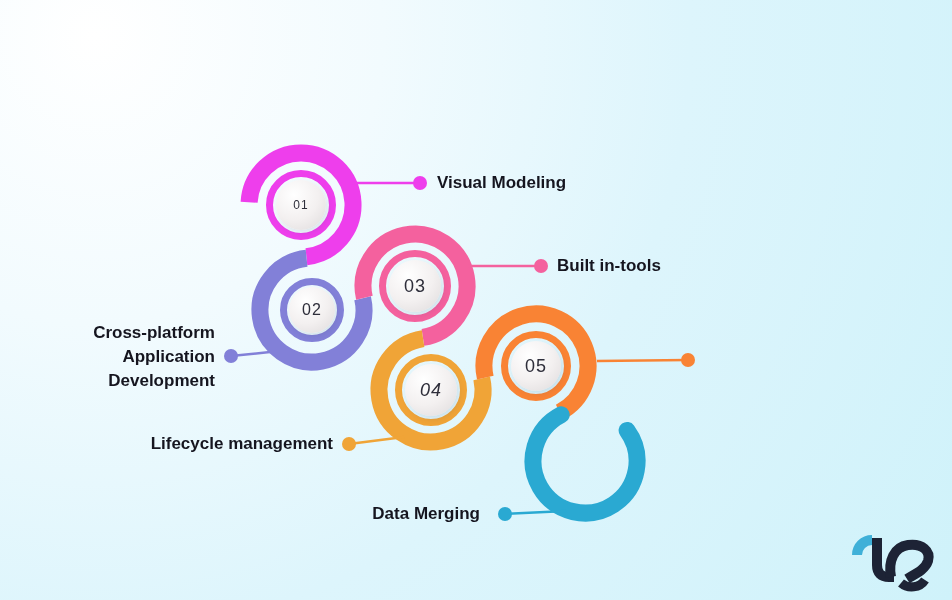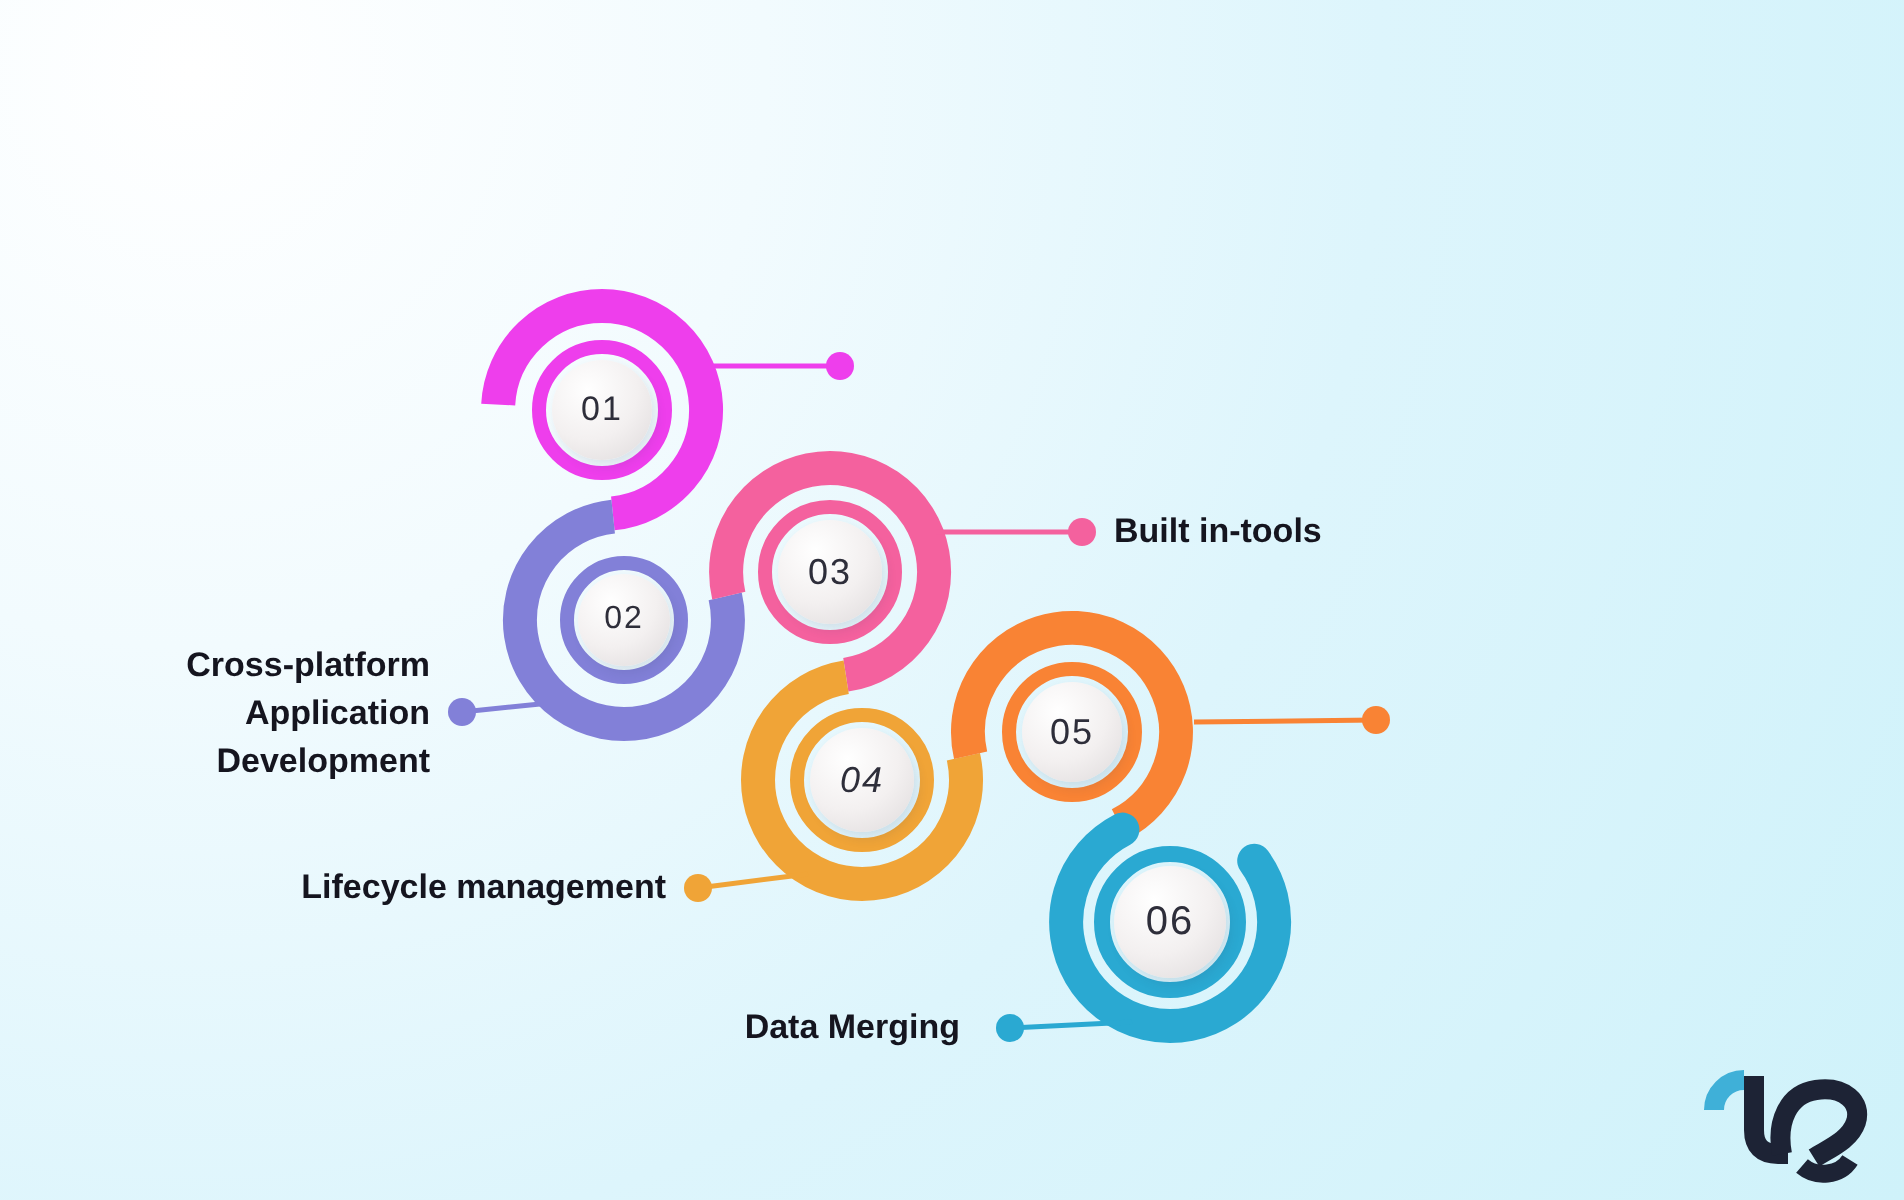--- a/index.html
+++ b/index.html
@@ -54,21 +54,21 @@
         <path d="M 12 27 A 15 15 0 0 1 27 12" stroke="#3fb0d8" stroke-width="10" fill="none" stroke-linejoin="round"></path>
         <path d="M 32 10 L 32 37 Q 32 49 44 49 L 49 49" stroke="#1d2335" stroke-width="10" fill="none" stroke-linejoin="round"></path>
         <path d="M 46 49 C 43 33 49 19 63 17 C 77 15 86 23 83 33 C 80 42 70 46 62 51" stroke="#1d2335" stroke-width="10" fill="none" stroke-linejoin="round"></path>
         <path d="M 56 55 C 63 61 75 60 80 52" stroke="#1d2335" stroke-width="9" fill="none" stroke-linejoin="round"></path>
       </g>
     </svg>
 
 
   <div class="node" style="left: 266px; top: 170px; height: 70px; width: 70px; border: 7px solid rgb(238, 62, 236);">
     <div class="disc" style="height: 50px; width: 50px;">
-      <span class="num" style="font-size: 17px;">01</span>
+      <span class="num" style="font-size: 12px;">01</span>
     </div>
   </div>
   <div class="node" style="left: 280px; top: 278px; height: 64px; width: 64px; border: 7px solid rgb(130, 128, 216); text-align: right;">
     <div class="disc" style="height: 46px; width: 46px;">
       <span class="num" style="font-size: 16px;">02</span>
     </div>
   </div>
   <div class="node" style="left: 379px; top: 250px; height: 72px; width: 72px; border: 7px solid rgb(244, 97, 158);">
     <div class="disc" style="height: 52px; width: 52px;">
       <span class="num" style="font-size: 18px;">03</span>
@@ -77,24 +77,20 @@
   <div class="node" style="left: 395px; top: 354px; height: 72px; width: 72px; border: 7px solid rgb(240, 164, 55);">
     <div class="disc" style="height: 52px; width: 52px; font-style: italic;">
       <span class="num" style="font-size: 18px;">04</span>
     </div>
   </div>
   <div class="node" style="left: 501px; top: 331px; height: 70px; width: 70px; border: 7px solid rgb(249, 131, 52); align-items: center;">
     <div class="disc" style="height: 50px; width: 50px;">
       <span class="num" style="font-size: 18px;">05</span>
     </div>
   </div>
-  <div class="node" style="left: 547px; top: 423px; height: 76px; width: 76px; border: 8px solid rgb(42, 169, 210);">
-    <div class="disc" style="height: 56px; width: 56px;">
-      <span class="num" style="font-size: 20px;">06</span>
-    </div>
-  </div>
 
+  <div class="lbl lbl-1">Visual Modeling</div>
   <div class="lbl lbl-2 multi">Cross-platform Application Development</div>
   <div class="lbl lbl-4">Lifecycle management</div>
   <div class="lbl lbl-3">Built in-tools</div>
   <div class="lbl lbl-6">Data Merging</div>
 
 </div>
 
 </body></html>

